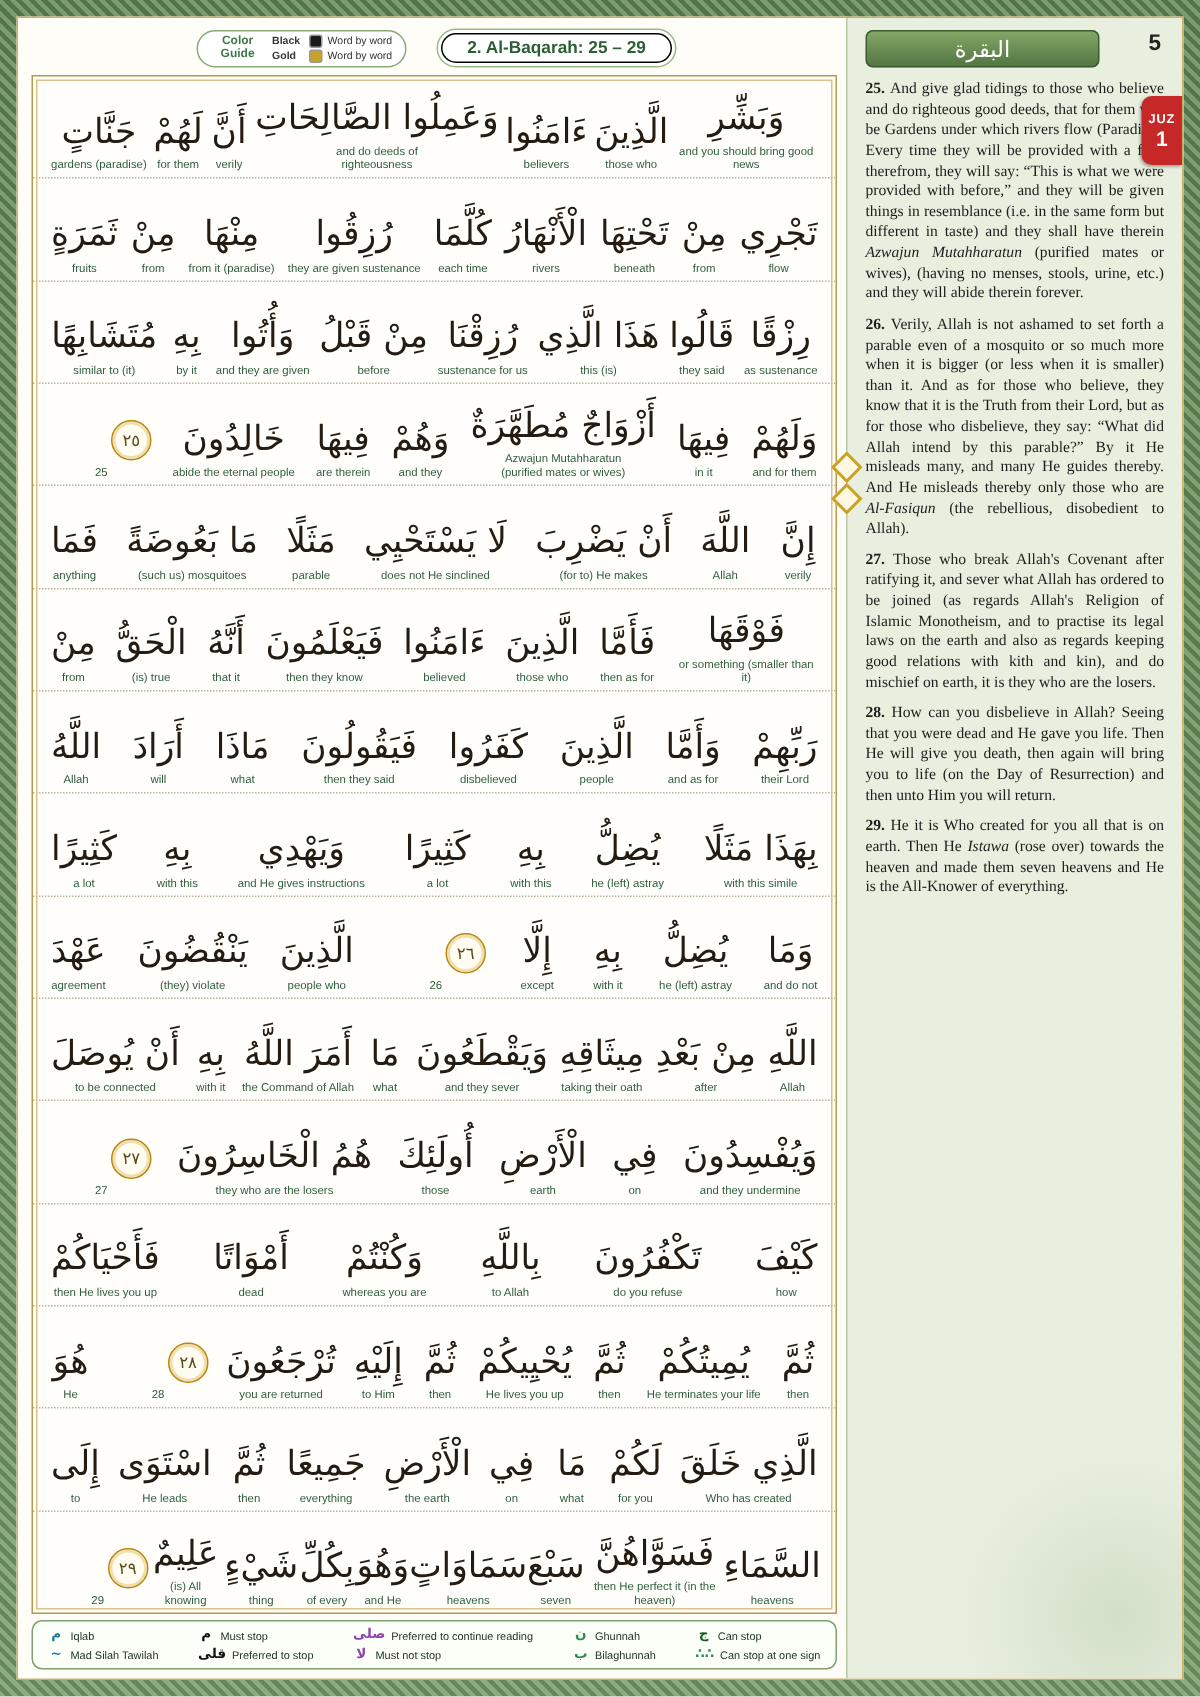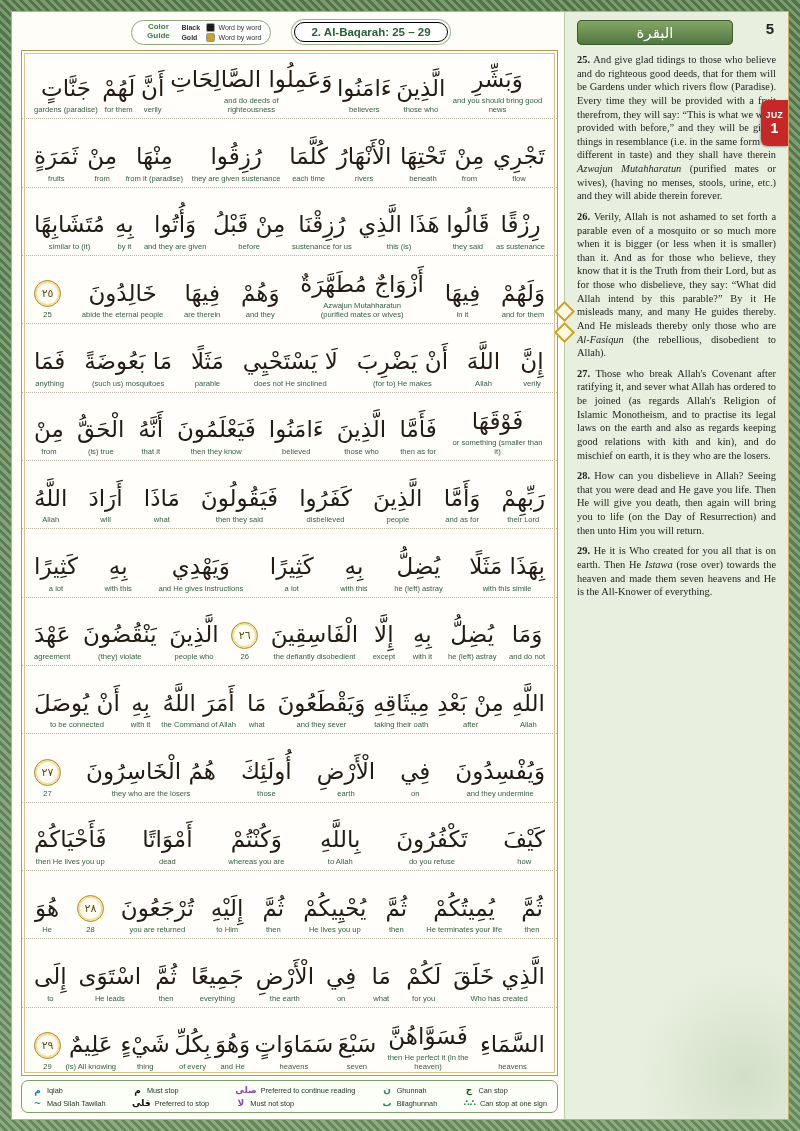--- a/index.html
+++ b/index.html
@@ -34,21 +34,21 @@
   .line-row{flex:1;display:flex;direction:rtl;justify-content:space-between;align-items:flex-end;
     padding:1px 10px 3px;border-bottom:1px dotted #b9b3a0;overflow:hidden;}
   .line-row:last-child{border-bottom:none;}
   .wu{display:flex;flex-direction:column;align-items:center;justify-content:flex-end;
     padding:0 2px;min-width:26px;}
   .ar{font-family:"DejaVu Sans",sans-serif;font-size:23px;line-height:1.5;color:#241c12;white-space:nowrap;}
   .gloss{direction:ltr;font-size:7.6px;line-height:1.18;color:#2e5d3c;text-align:center;
     max-width:95px;margin-top:1px;min-height:9px;}
   .vc{width:25px;height:25px;border-radius:50%;border:1px solid #b8860b;
     box-shadow:inset 0 0 0 2px #f0dfae;color:#5a4a1a;display:flex;align-items:center;justify-content:center;
-    font-family:"DejaVu Sans",sans-serif;font-size:11px;background:#fffdf2;margin-bottom:3px;}
+    font-family:"DejaVu Sans",sans-serif;font-size:11px;background:#fffdf2;margin-bottom:3px;margin-left:40px;}
   .hizb{position:absolute;right:-8px;top:292px;display:flex;flex-direction:column;gap:6px;z-index:3;}
   .hizb i{display:block;width:11px;height:11px;border:2px solid #c9a227;background:#fff8e1;transform:rotate(45deg);}
 
   .legend{border:1px solid #7fa06f;border-radius:7px;background:#fcfff8;
     margin:1px 1px 0 1px;padding:4px 10px;display:grid;
     grid-template-columns:auto auto auto auto auto;justify-content:space-between;
     gap:3px 8px;}
   .lg-item{display:flex;align-items:center;gap:4px;font-size:7.3px;color:#223526;white-space:nowrap;}
   .lg-icon{display:inline-flex;justify-content:center;min-width:11px;font-weight:bold;font-size:9px;
     font-family:"DejaVu Sans",sans-serif;}
@@ -59,21 +59,21 @@
   .right::after{content:"";position:absolute;right:0;bottom:0;width:170px;height:170px;
     background:radial-gradient(circle at 75% 75%, rgba(120,160,110,.20), transparent 62%);pointer-events:none;}
   .sidebar-head{display:flex;align-items:flex-start;justify-content:space-between;margin-bottom:8px;}
   .banner{flex:0 0 156px;height:25px;border-radius:5px;
     background:linear-gradient(#86a968,#4f7440);box-shadow:inset 0 0 0 1px #3c5c30;
     color:#fff;display:flex;align-items:center;justify-content:center;
     font-family:"DejaVu Sans",sans-serif;font-size:15px;}
   .pgnum{font-weight:bold;font-size:15px;color:#222;padding-right:2px;}
   .juz{position:absolute;right:0;top:52px;width:27px;height:46px;background:#c62828;
     border-radius:7px 0 0 7px;color:#fff;display:flex;flex-direction:column;align-items:center;
-    justify-content:center;box-shadow:-1px 1px 2px rgba(0,0,0,.3);z-index:5;margin-top:36px;}
+    justify-content:center;box-shadow:-1px 1px 2px rgba(0,0,0,.3);z-index:5;}
   .juz .jl{font-size:8.5px;font-weight:bold;letter-spacing:.5px;}
   .juz .jn{font-size:14px;font-weight:bold;}
   .tcol{position:relative;z-index:1;}
   .tp{margin:0 0 7px;text-align:justify;font-family:"Liberation Serif",serif;
     font-size:10.4px;line-height:1.31;color:#1d1d1d;}
   .tp strong{font-weight:bold;}
   .tp em{font-style:italic;}
 </style>
 </head>
 <body>
@@ -366,24 +366,20 @@
               </div>
               <div class="wu">
                 <div class="ar">بِهِ</div>
                 <div class="gloss">with it</div>
               </div>
               <div class="wu">
                 <div class="ar">إِلَّا</div>
                 <div class="gloss">except</div>
               </div>
               <div class="wu">
-                <div class="ar">الْفَاسِقِينَ</div>
-                <div class="gloss">the defiantly disobedient</div>
-              </div>
-              <div class="wu">
                 <div class="vc">٢٦</div>
                 <div class="gloss">26</div>
               </div>
               <div class="wu">
                 <div class="ar">الَّذِينَ</div>
                 <div class="gloss">people who</div>
               </div>
               <div class="wu">
                 <div class="ar">يَنْقُضُونَ</div>
                 <div class="gloss">(they) violate</div>

